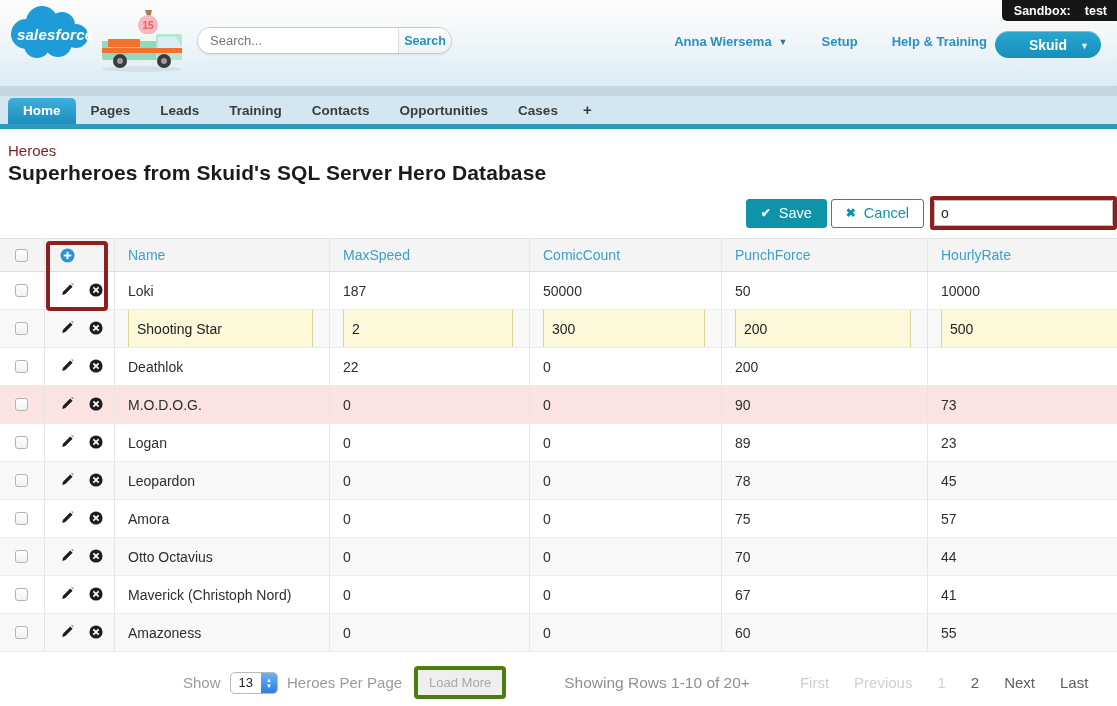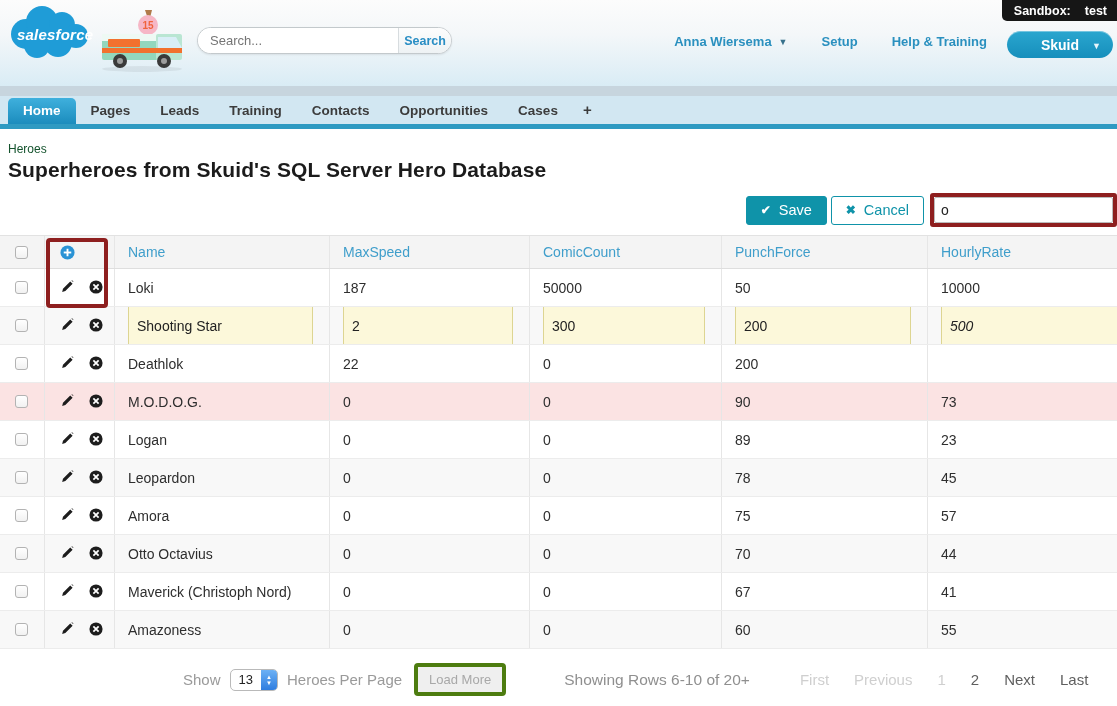--- a/index.html
+++ b/index.html
@@ -21,42 +21,42 @@
   .search-area input { flex:1; border:none; outline:none; padding:0 12px; font-size:13px;
                        color:#777; background:#fff; font-family:"Liberation Sans",sans-serif; }
   .search-btn { width:62px; display:flex; align-items:center; justify-content:center;
                 background:linear-gradient(#fdfdfd,#eef2f4); border-left:1px solid #d7dcdf;
                 color:#2a8ec4; font-weight:bold; font-size:12.5px; cursor:pointer; }
 
   .top-links { position:absolute; right:130px; top:34px; display:flex; align-items:center;
                gap:34px; font-size:13px; font-weight:bold; color:#2a90bf; }
   .top-links .userlink { display:flex; align-items:center; gap:7px; }
   .caret-down { font-size:9px; color:#37718c; }
-  .skuid-btn { position:absolute; right:4px; top:31px; width:106px; height:27px; border-radius:14px;
+  .skuid-btn { position:absolute; right:16px; top:31px; width:106px; height:27px; border-radius:14px;
                background:linear-gradient(#2aa6cf,#168fbc); color:#fff; font-weight:bold; font-size:14px;
                display:flex; align-items:center; justify-content:center; gap:0;
                box-shadow:inset 0 1px 0 rgba(255,255,255,.35); cursor:pointer; }
   .skuid-btn .caret-down { color:#e8f6fb; position:absolute; right:12px; top:10px; }
   .sandbox-badge { position:absolute; right:0; top:0; height:21px; background:#161616; color:#fff;
                    font-size:12.5px; font-weight:bold; display:flex; align-items:center; gap:14px;
                    padding:0 10px 0 12px; border-bottom-left-radius:5px; }
 
   
   .tabstrip { width:1117px; }
   .tabstrip .band { height:10px; background:#c7d5de; }
   .tabs-row { height:28px; background:#d2e7f2; display:flex; align-items:flex-end; padding-left:8px; }
   .tab { padding:5px 15px 6px; font-size:13.5px; font-weight:bold; color:#3c3c3c; cursor:pointer; }
   .tab.active { background:linear-gradient(#3fb0dd,#1b8cbd); color:#fff;
                 border-radius:5px 5px 0 0; }
   .tab.plus-tab { color:#3c3c3c; font-size:15px; padding:5px 10px 6px; }
   .tab-underline { height:5px; background:#2e9ac2; }
 
   
   .content { position:relative; width:1117px; }
-  .breadcrumb { margin:13px 0 2px 8px; font-size:12px; color:#14532d; }
+  .breadcrumb { margin:13px 0 2px 8px; font-size:15px; color:#7f1d1d; }
   .page-title { margin:2px 0 0 8px; font-size:21px; font-weight:bold; color:#1b1b1b; letter-spacing:.1px; }
 
   
   .toolbar { display:flex; justify-content:flex-end; align-items:center; margin:11px 0 8px; padding-right:0; }
   .btn-save { display:flex; align-items:center; gap:8px; background:#0f93a9; color:#fff; border:1px solid #0f93a9;
               font-size:14.5px; padding:5px 14px 6px; border-radius:3px; cursor:pointer; }
   .btn-cancel { display:flex; align-items:center; gap:8px; background:#fff; color:#0f93a9; border:1px solid #0f93a9;
                 font-size:14.5px; padding:5px 14px 6px; border-radius:3px; margin-left:4px; cursor:pointer; }
   .btn-ico { font-size:12px; font-weight:bold; }
   .annotation-wrap { border:4px solid #8e1f1f; border-radius:3px; margin-left:6px; }
@@ -76,21 +76,21 @@
   .gc.center { justify-content:flex-start; padding-left:15px; }
   .gc.icons { gap:14px; padding-left:15px; }
   .hlabel { color:#3f9ecb; font-size:14px; cursor:pointer; }
   .checkbox { width:13px; height:13px; border:1px solid #b3b3b3; border-radius:3px;
               background:linear-gradient(#ffffff,#f1f1f1); cursor:pointer; }
   .icon-btn { width:15px; height:15px; cursor:pointer; display:inline-flex; }
   .field-box { background:#fcf8da; border:1px solid #ddd592; padding:20px 8px; font-size:14px; color:#222;
                width:calc(100% - 12px); height:37px; display:flex; align-items:center; }
   .gc.editcell { padding-right:4px; }
   .gc.editcell.lastedit { padding-right:0; }
-  .gc.editcell.lastedit .field-box { width:100%; border-right:none;font-style:italic; }
+  .gc.editcell.lastedit .field-box { width:100%; border-right:none; }
 
   .anno-box { position:absolute; left:46px; top:2px; width:62px; height:70px;
               border:4px solid #8e1f1f; border-radius:4px; pointer-events:none; }
 
   
   .footer { display:flex; align-items:center; margin-top:14px; padding-left:183px; font-size:15px; color:#9a9a9a; }
   .pagesize-select { display:flex; align-items:stretch; margin:0 9px; border:1px solid #b9b9b9; border-radius:5px;
                      overflow:hidden; height:22px; background:#fff; cursor:pointer; }
   .pagesize-select .val { padding:0 8px; font-size:13px; color:#222; display:flex; align-items:center; }
   .stepper { width:16px; background:linear-gradient(#6cb1f5,#2f7ddf); display:flex; flex-direction:column;
@@ -487,21 +487,21 @@
     <span>Show</span>
     <div class="pagesize-select">
       <span class="val">13</span>
       <span class="stepper">
           <span>▲</span>
           <span>▼</span>
         </span>
     </div>
     <span>Heroes Per Page</span>
     <span class="loadmore">Load More</span>
-    <span class="showing">Showing Rows 6-10 of 20+</span>
+    <span class="showing">Showing Rows 1-10 of 20+</span>
     <div class="pager">
       <span class="pg disabled">First</span>
       <span class="pg disabled">Previous</span>
       <span class="pg disabled">1</span>
       <span class="pg">2</span>
       <span class="pg">Next</span>
       <span class="pg">Last</span>
     </div>
   </div>
 </div>

